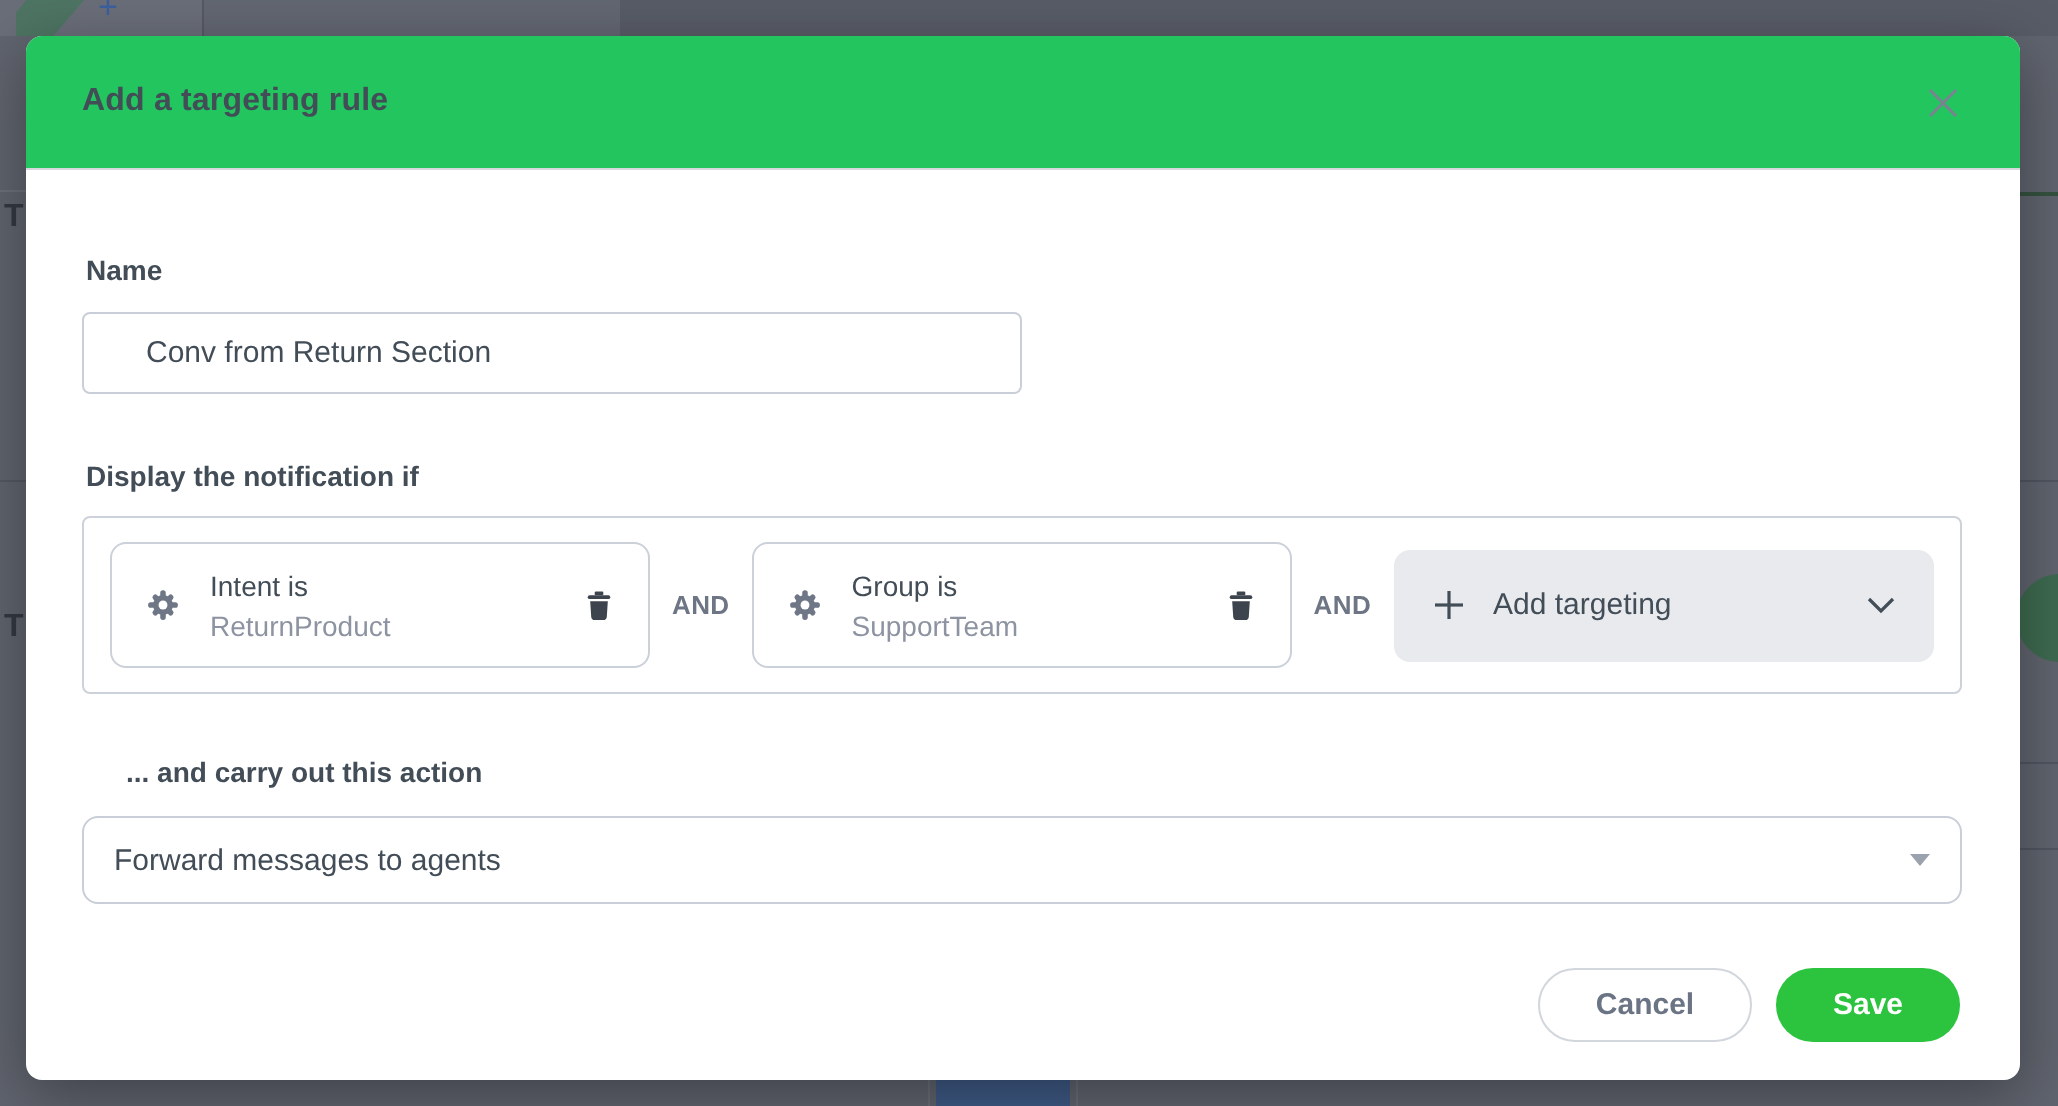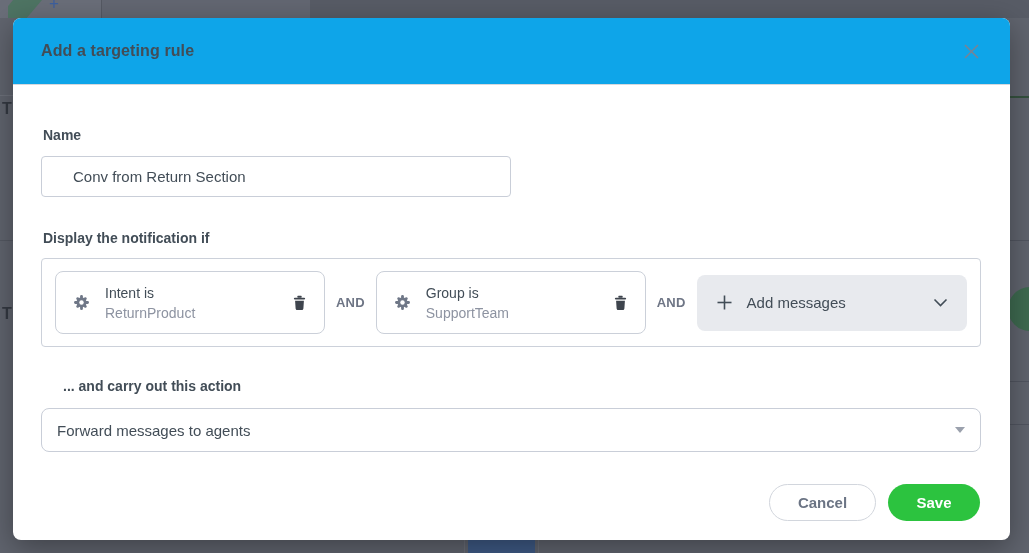--- a/index.html
+++ b/index.html
@@ -31,21 +31,21 @@
   .bg-blue-r{left:538px;top:540px;width:1px;height:13px;background:#6a6e78;}
 
   
   .modal{
     position:absolute;left:13px;top:18px;width:997px;height:522px;
     background:#ffffff;border-radius:8px;
     box-shadow:0 8px 30px rgba(0,0,0,.35);
   }
   .modal-header{
     position:absolute;left:0;top:0;right:0;height:66px;
-    background:#0ea5e9;border-bottom:1px solid #d5d8dd;
+    background:#22c55e;border-bottom:1px solid #d5d8dd;
     border-radius:8px 8px 0 0;
     display:flex;align-items:center;
   }
   .modal-title{
     margin-left:28px;font-size:16px;font-weight:700;color:#424d57;letter-spacing:.1px;
   }
   .close-btn{
     position:absolute;right:28px;top:50%;transform:translateY(-50%);
     width:22px;height:22px;display:flex;align-items:center;justify-content:center;
     cursor:pointer;background:none;border:none;padding:0;
@@ -220,21 +220,21 @@
 
     <span class="and-label">AND</span>
 
     <button class="add-cond-btn">
       <span style="display:flex;">
         <svg width="17" height="17" viewBox="0 0 17 17">
           <line x1="8.5" y1="1.5" x2="8.5" y2="15.5" stroke="#424d57" stroke-width="1.6"></line>
           <line x1="1.5" y1="8.5" x2="15.5" y2="8.5" stroke="#424d57" stroke-width="1.6"></line>
         </svg>
       </span>
-      <span class="add-cond-label">Add messages</span>
+      <span class="add-cond-label">Add targeting</span>
       <span class="add-cond-chevron">
         <svg width="15" height="9" viewBox="0 0 15 9">
           <polyline points="1.5,1.5 7.5,7.5 13.5,1.5" fill="none" stroke="#424d57" stroke-width="1.6"></polyline>
         </svg>
       </span>
     </button>
   </div>
 
   <div class="field-label lbl-action">... and carry out this action</div>
 

